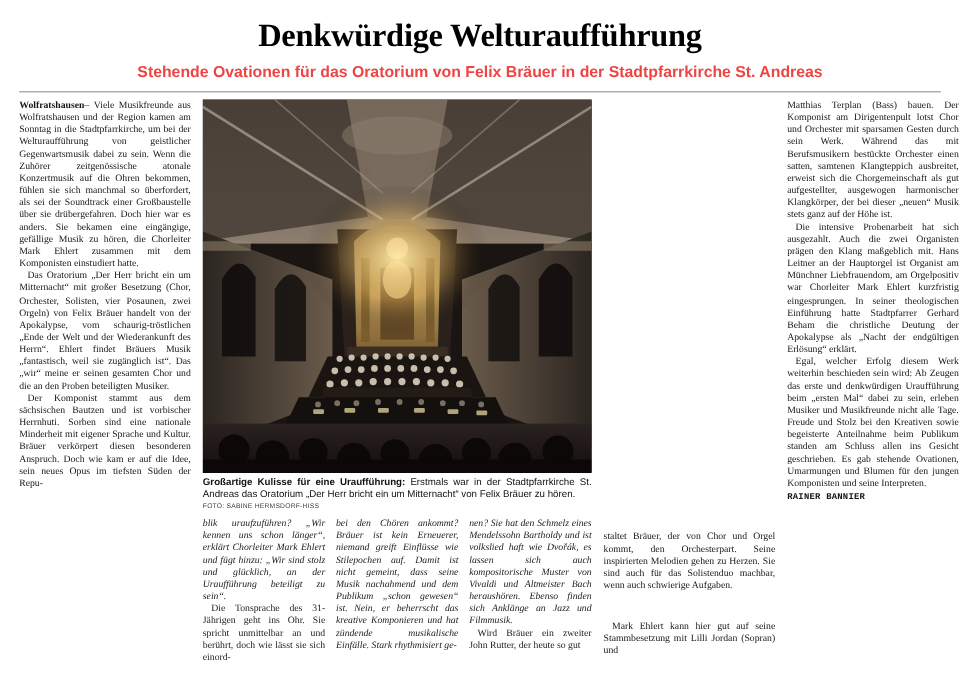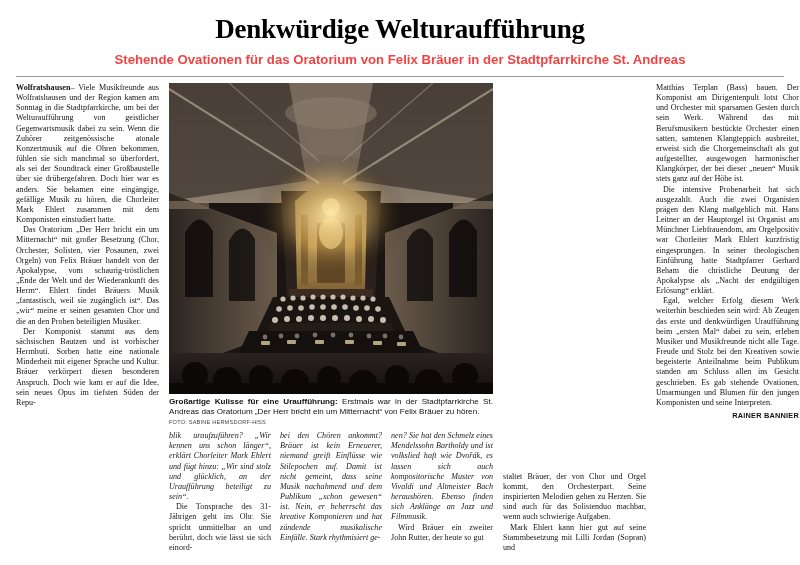--- a/index.html
+++ b/index.html
@@ -109,44 +109,43 @@
     font-size: 8.1px;
     line-height: 1.255;
     text-align: justify;
     hyphens: auto;
     -webkit-hyphens: auto;
   }
   .below-col + .below-col { margin-left: 9px; }
   .below-col p { margin: 0; text-indent: 7px; }
   .below-col p.first { text-indent: 0; font-style: italic; }
   .byline {
-    font-family: Liberation Sans, sans-serif;
+    font-family: Liberation Mono, monospace;
     font-weight: bold;
     font-size: 7.4px;
-    text-align: right;
     margin-top: 3px;
     letter-spacing: 0.2px;
   }
   .col-inner { display: block; }
 </style>
 </head>
 <body>
 
 <div class="page">
 
   <h1 class="headline">Denkwürdige Welturaufführung</h1>
   <div class="subhead">Stehende Ovationen für das Oratorium von Felix Bräuer in der Stadtpfarrkirche St. Andreas</div>
   <hr class="rule">
 
   <div class="columns">
 
     <div class="col">
       <p class="first"><span class="place">Wolfratshausen</span><span>– Viele Musikfreunde aus Wolfratshausen und der Region kamen am Sonntag in die Stadtpfarrkirche, um bei der Welturaufführung von geistlicher Gegenwartsmusik dabei zu sein. Wenn die Zuhörer zeitgenössische atonale Konzertmusik auf die Ohren bekommen, fühlen sie sich manchmal so überfordert, als sei der Soundtrack einer Großbaustelle über sie drübergefahren. Doch hier war es anders. Sie bekamen eine eingängige, gefällige Musik zu hören, die Chorleiter Mark Ehlert zusammen mit dem Komponisten einstudiert hatte.</span></p>
       <p>Das Oratorium „Der Herr bricht ein um Mitternacht“ mit großer Besetzung (Chor, Orchester, Solisten, vier Posaunen, zwei Orgeln) von Felix Bräuer handelt von der Apokalypse, vom schaurig-tröstlichen „Ende der Welt und der Wiederankunft des Herrn“. Ehlert findet Bräuers Musik „fantastisch, weil sie zugänglich ist“. Das „wir“ meine er seinen gesamten Chor und die an den Proben beteiligten Musiker.</p>
-      <p>Der Komponist stammt aus dem sächsischen Bautzen und ist vorbischer Herrnhuti. Sorben hatte eine nationale Minderheit mit eigener Sprache und Kultur. Bräuer verkörpert diesen besonderen Anspruch. Doch wie kam er auf die Idee, sein neues Opus im tiefsten Süden der Repu-</p>
+      <p>Der Komponist stammt aus dem sächsischen Bautzen und ist vorbischer Herrnhuti. Sorben sind eine nationale Minderheit mit eigener Sprache und Kultur. Bräuer verkörpert diesen besonderen Anspruch. Doch wie kam er auf die Idee, sein neues Opus im tiefsten Süden der Repu-</p>
     </div>
 
     <div class="centerblock">
 
       <div class="photo">
         <svg width="324" height="312" viewBox="0 0 324 312" xmlns="http://www.w3.org/2000/svg">
           <defs>
             <linearGradient id="vault" x1="0" y1="0" x2="0" y2="1">
               <stop offset="0%" stop-color="#3b3430"></stop>
               <stop offset="45%" stop-color="#6e6258"></stop>
@@ -309,21 +308,21 @@
         <div class="below-col">
           <p class="first">bei den Chören ankommt? Bräuer ist kein Erneuerer, niemand greift Einflüsse wie Stilepochen auf. Damit ist nicht gemeint, dass seine Musik nachahmend und dem Publikum „schon gewesen“ ist. Nein, er beherrscht das kreative Komponieren und hat zündende musikalische Einfälle. Stark rhythmisiert ge-</p>
         </div>
         <div class="below-col">
           <p class="first">nen? Sie hat den Schmelz eines Mendelssohn Bartholdy und ist volkslied haft wie Dvořák, es lassen sich auch kompositorische Muster von Vivaldi und Altmeister Bach heraushören. Ebenso finden sich Anklänge an Jazz und Filmmusik.</p>
           <p>Wird Bräuer ein zweiter John Rutter, der heute so gut</p>
         </div>
       </div>
     </div>
 
-    <div class="col" style="display:flex;flex-direction:column;justify-content:flex-end;">
+    <div class="col" style="display:flex;flex-direction:column;justify-content:center;gap:24px;">
       <div class="col-inner" style="height:330px"></div>
       <p class="first">staltet Bräuer, der von Chor und Orgel kommt, den Orchesterpart. Seine inspirierten Melodien gehen zu Herzen. Sie sind auch für das Solistenduo machbar, wenn auch schwierige Aufgaben.</p>
       <p>Mark Ehlert kann hier gut auf seine Stammbesetzung mit Lilli Jordan (Sopran) und</p>
     </div>
 
     <div class="col">
       <p class="first">Matthias Terplan (Bass) bauen. Der Komponist am Dirigentenpult lotst Chor und Orchester mit sparsamen Gesten durch sein Werk. Während das mit Berufsmusikern bestückte Orchester einen satten, samtenen Klangteppich ausbreitet, erweist sich die Chorgemeinschaft als gut aufgestellter, ausgewogen harmonischer Klangkörper, der bei dieser „neuen“ Musik stets ganz auf der Höhe ist.</p>
       <p>Die intensive Probenarbeit hat sich ausgezahlt. Auch die zwei Organisten prägen den Klang maßgeblich mit. Hans Leitner an der Hauptorgel ist Organist am Münchner Liebfrauendom, am Orgelpositiv war Chorleiter Mark Ehlert kurzfristig eingesprungen. In seiner theologischen Einführung hatte Stadtpfarrer Gerhard Beham die christliche Deutung der Apokalypse als „Nacht der endgültigen Erlösung“ erklärt.</p>
       <p>Egal, welcher Erfolg diesem Werk weiterhin beschieden sein wird: Ab Zeugen das erste und denkwürdigen Uraufführung beim „ersten Mal“ dabei zu sein, erleben Musiker und Musikfreunde nicht alle Tage. Freude und Stolz bei den Kreativen sowie begeisterte Anteilnahme beim Publikum standen am Schluss allen ins Gesicht geschrieben. Es gab stehende Ovationen, Umarmungen und Blumen für den jungen Komponisten und seine Interpreten.</p>
       <div class="byline">RAINER BANNIER</div>

